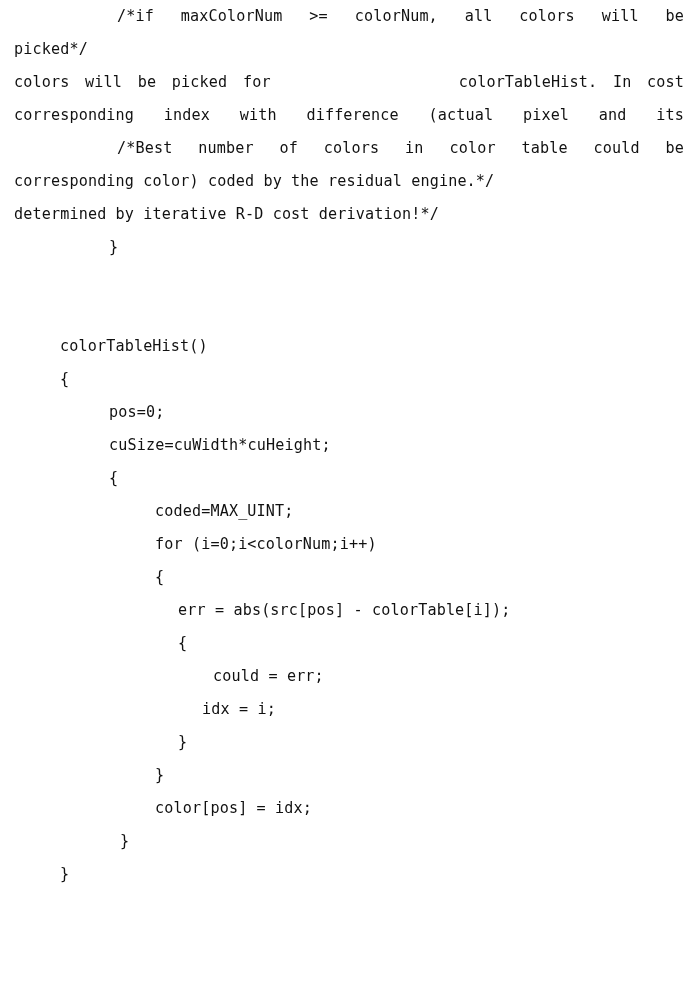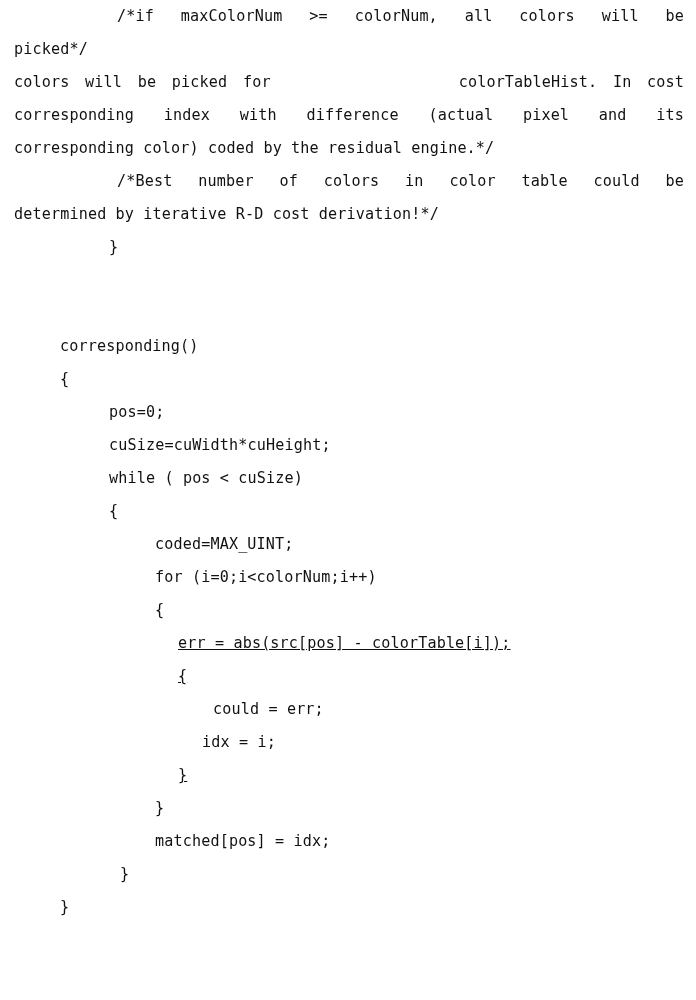--- a/index.html
+++ b/index.html
@@ -55,52 +55,51 @@
   .blank {
     height: 33px;
   }
 
   
   .ind-0  { padding-left: 0px;   }   
   .ind-1  { padding-left: 46px;  }   
   .ind-2  { padding-left: 95px;  }   
   .ind-3  { padding-left: 106px; }   
   .ind-4  { padding-left: 141px; }   
-  .ind-5  { padding-left: 164px; text-decoration: underline; }   
+  .ind-5  { padding-left: 164px; }   
   .ind-6  { padding-left: 188px; }   
   .ind-7  { padding-left: 199px; }   
   .ind-c  { padding-left: 103px; }   
 </style>
 </head>
 <body>
 
 <div id="page">
   <div class="doc">
       <div class="line ind-c justify"><span>/*if maxColorNum &gt;= colorNum, all colors will be</span></div>
       <div class="line ind-0">picked*/</div>
       <div class="line ind-0 justify"><span>colors will be picked for            colorTableHist. In cost</span></div>
       <div class="line ind-0 justify"><span>corresponding index with difference (actual pixel and its</span></div>
+      <div class="line ind-c justify"><span>/*Best number of colors in color table could be</span></div>
       <div class="line ind-0">corresponding color) coded by the residual engine.*/</div>
-      <div class="line ind-c justify"><span>/*Best number of colors in color table could be</span></div>
       <div class="line ind-0">determined by iterative R-D cost derivation!*/</div>
       <div class="line ind-2">}</div>
       <div class="line ind-0 blank"></div>
       <div class="line ind-0 blank"></div>
-      <div class="line ind-1">corresponding()</div>
+      <div class="line ind-1">colorTableHist()</div>
       <div class="line ind-1">{</div>
       <div class="line ind-2">pos=0;</div>
       <div class="line ind-2">cuSize=cuWidth*cuHeight;</div>
-      <div class="line ind-2">while ( pos &lt; cuSize)</div>
       <div class="line ind-2">{</div>
       <div class="line ind-4">coded=MAX_UINT;</div>
       <div class="line ind-4">for (i=0;i&lt;colorNum;i++)</div>
       <div class="line ind-4">{</div>
       <div class="line ind-5">err = abs(src[pos] - colorTable[i]);</div>
       <div class="line ind-5">{</div>
       <div class="line ind-7">could = err;</div>
       <div class="line ind-6">idx = i;</div>
       <div class="line ind-5">}</div>
       <div class="line ind-4">}</div>
-      <div class="line ind-4">matched[pos] = idx;</div>
+      <div class="line ind-4">color[pos] = idx;</div>
       <div class="line ind-3">}</div>
       <div class="line ind-1">}</div>
     </div>
 </div>
 
 </body></html>

